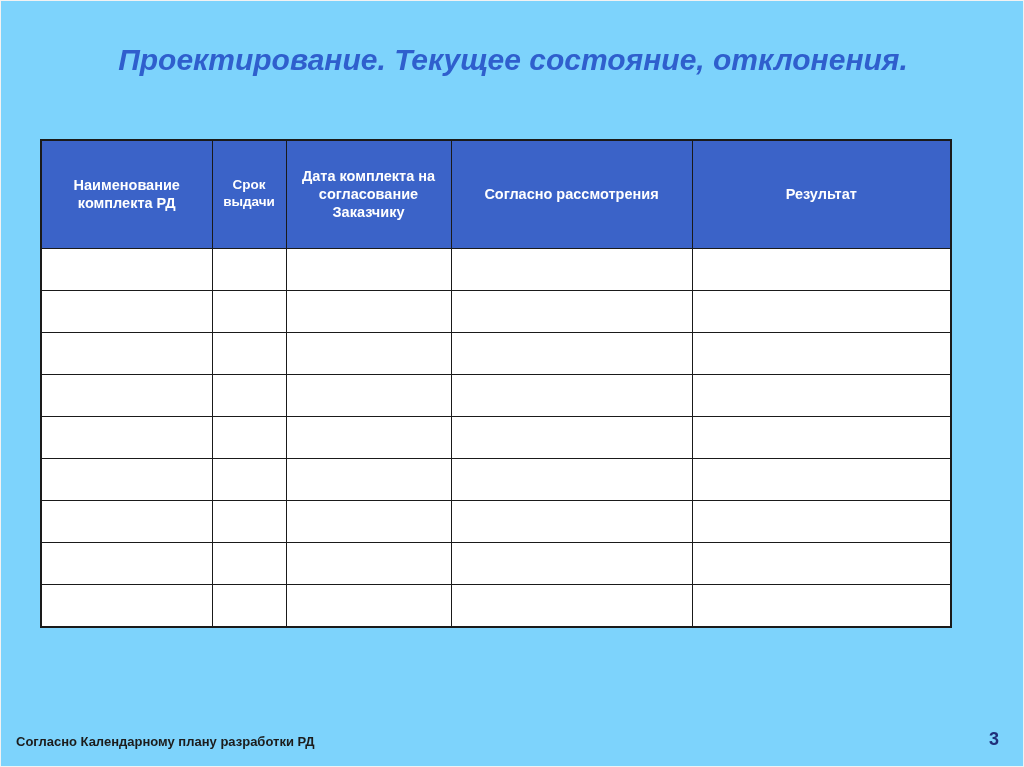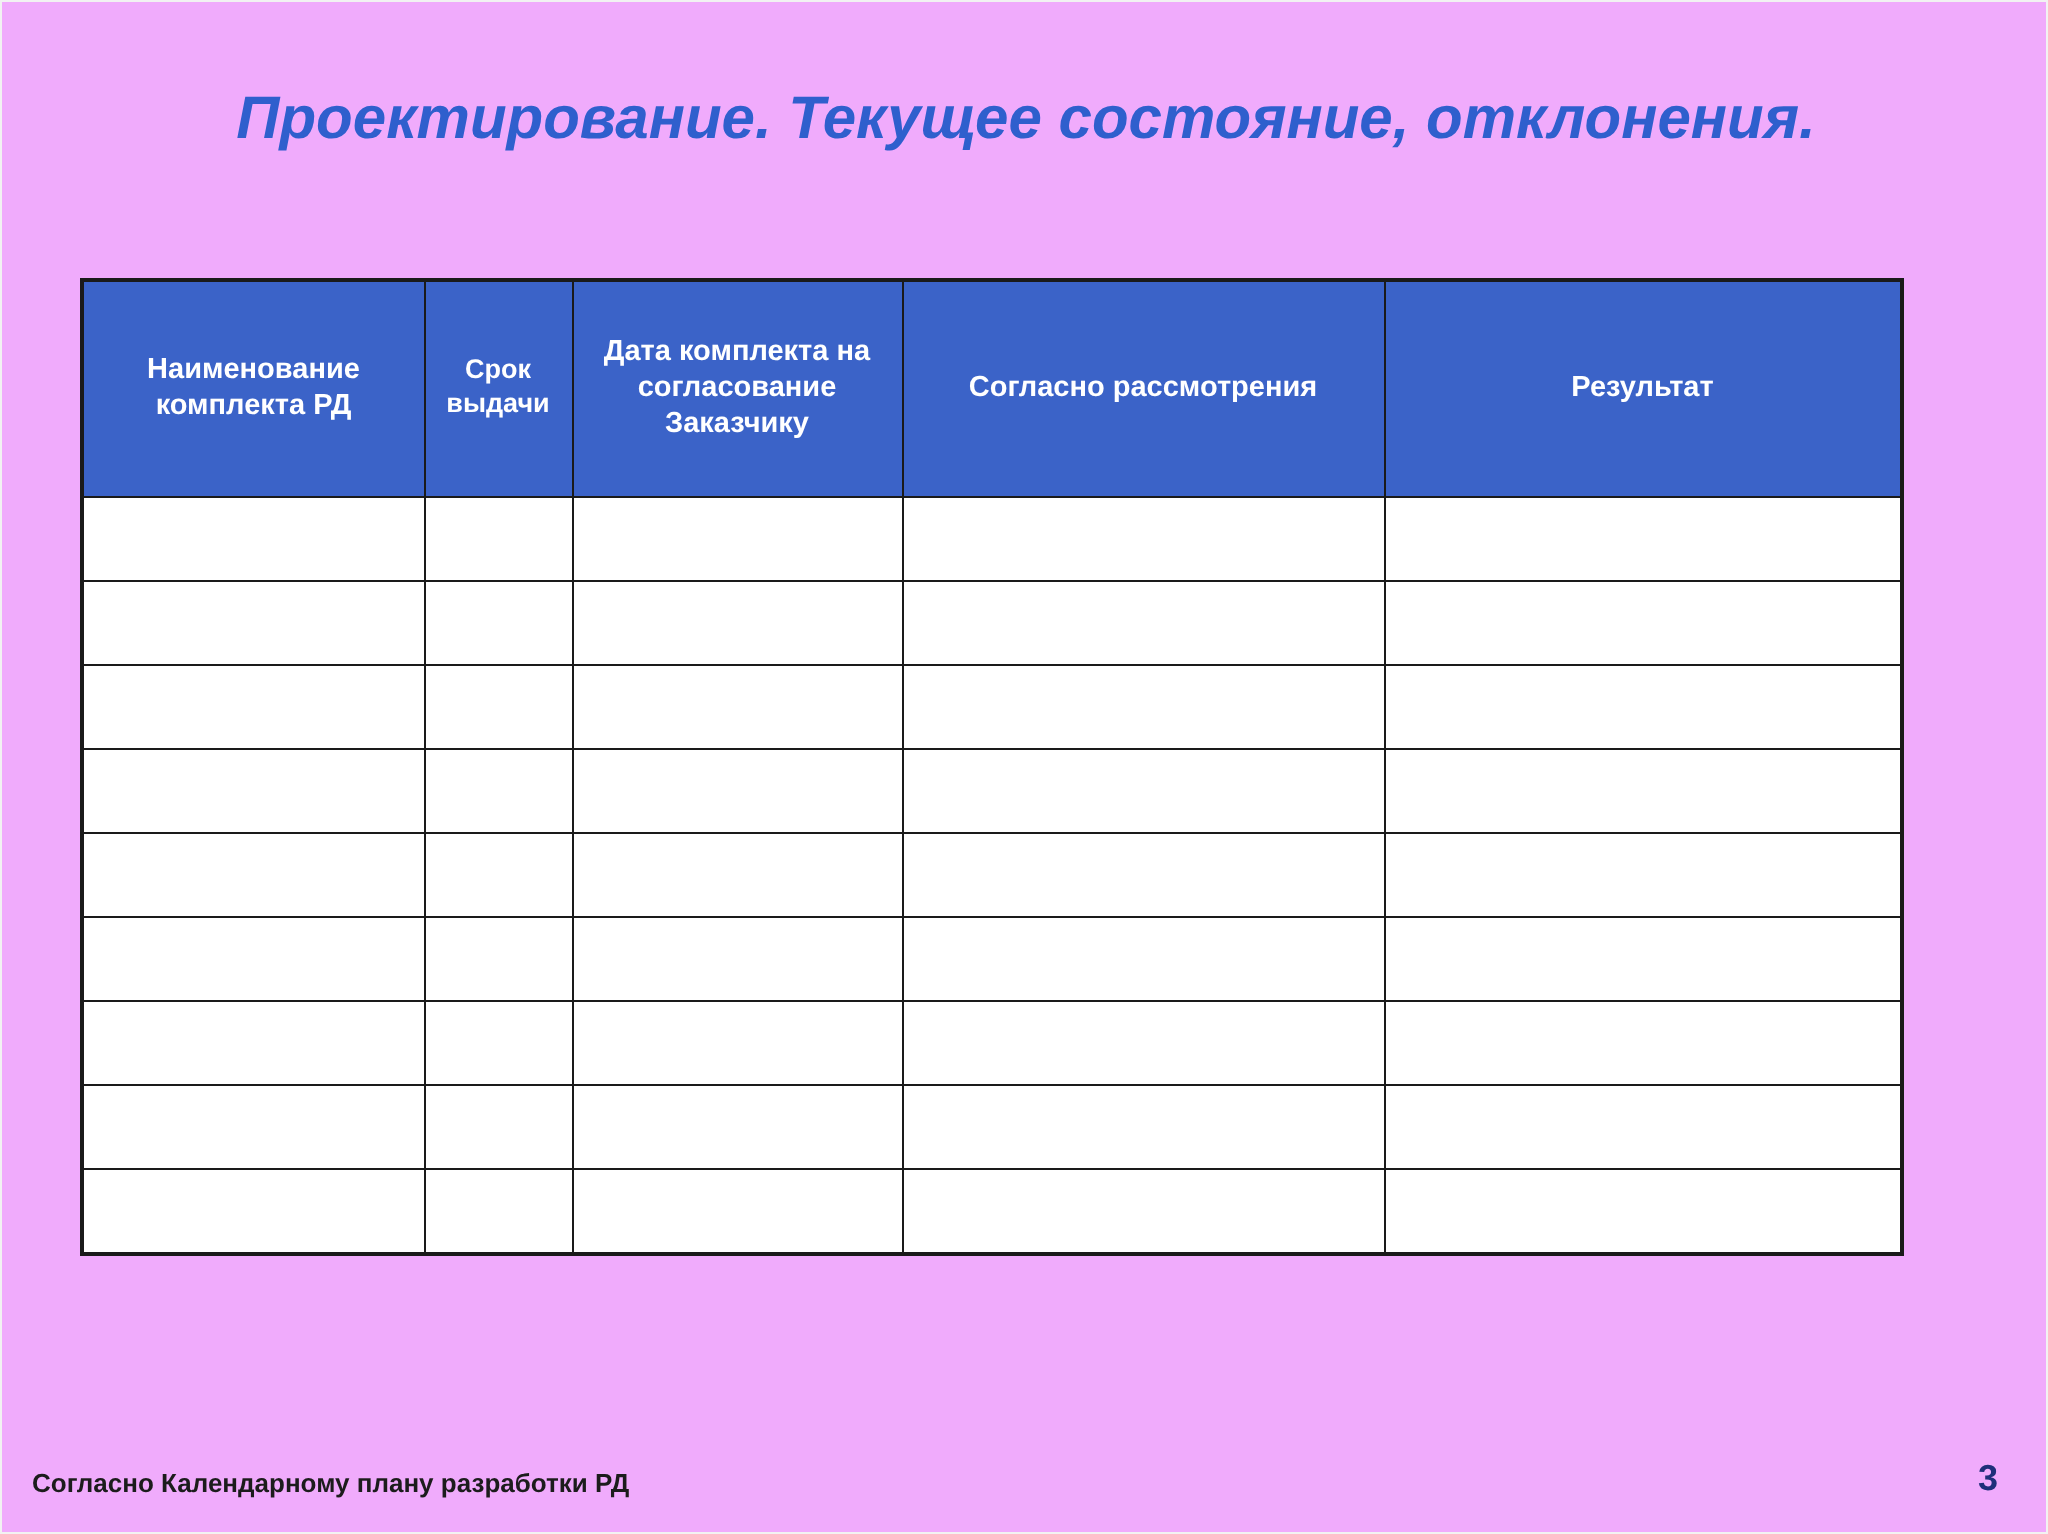--- a/index.html
+++ b/index.html
@@ -14,21 +14,21 @@
     position: relative;
     overflow: hidden;
   }
 
   .slide {
     position: absolute;
     left: 0;
     top: 0;
     width: 1024px;
     height: 767px;
-    background: #f0abfc;
+    background: #7dd3fc;
     box-sizing: border-box;
     border: 1px solid #f2f2f2;
   }
 
   .slide-title {
     position: absolute;
     left: 0;
     top: 42px;
     width: 1024px;
     text-align: center;

